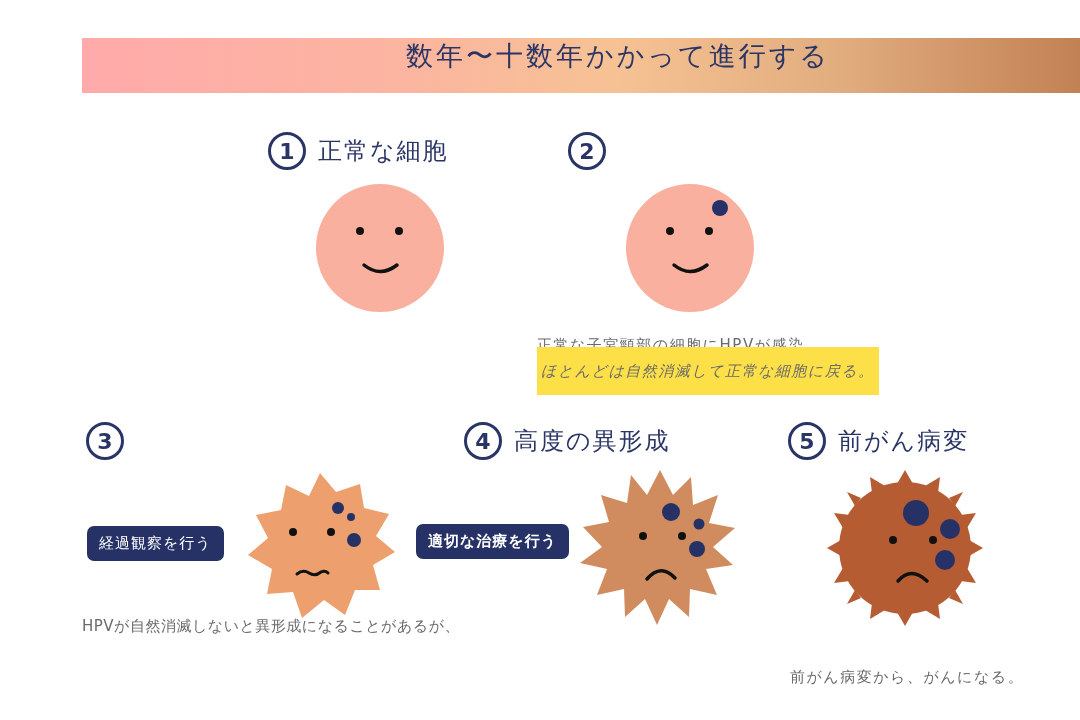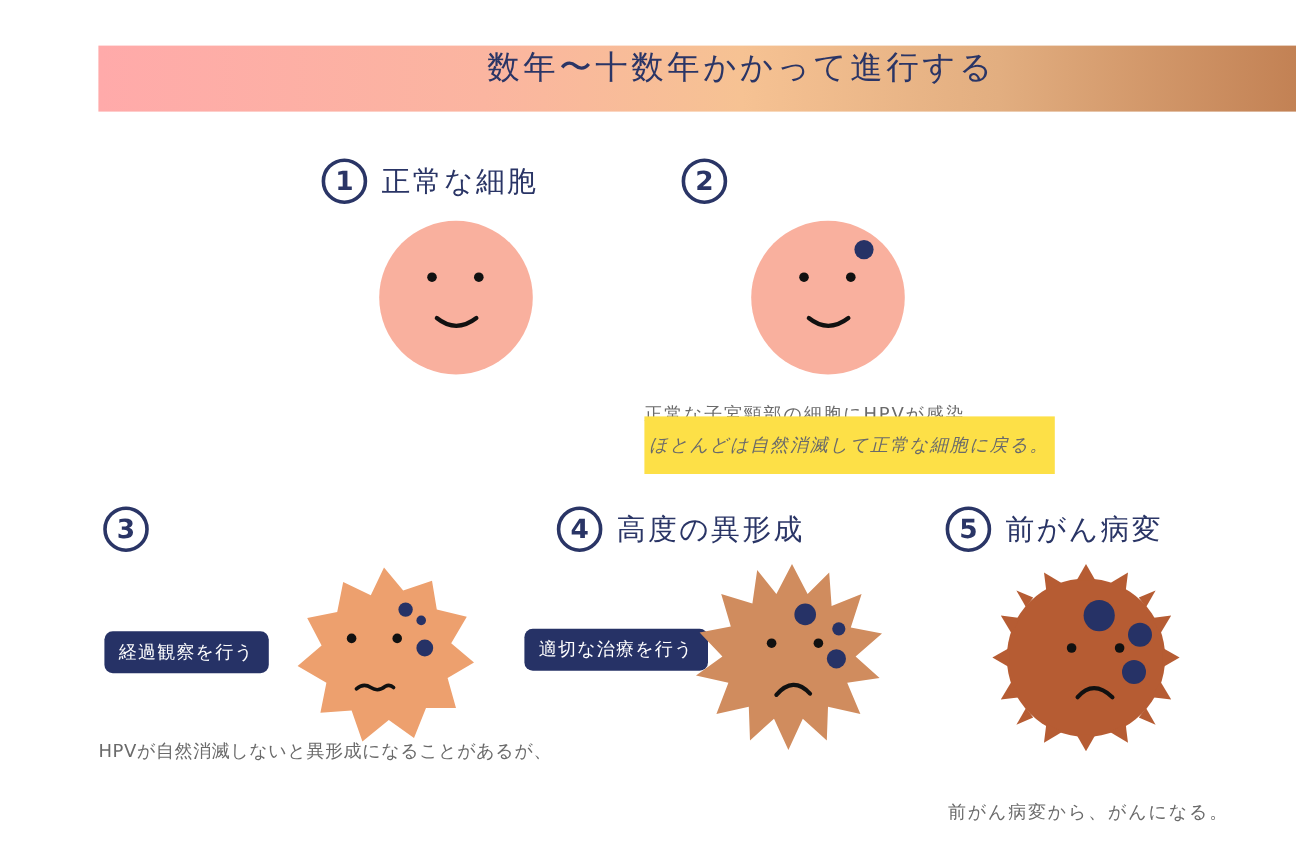--- a/index.html
+++ b/index.html
@@ -62,21 +62,21 @@
   <circle cx="114" cy="70" r="7" fill="#263266"></circle>
   <circle cx="53" cy="62" r="4" fill="#111"></circle>
   <circle cx="91" cy="62" r="4" fill="#111"></circle>
   <path d="M57 104 Q63 99 69 103 Q75 107 81 102 Q85 100 88 103" stroke="#111" stroke-width="3" fill="none" stroke-linecap="round"></path>
 </svg>
 
 <div class="heading" style="left:464px;top:422px;">
   <div class="num">4</div>
   <span class="label">高度の異形成</span>
 </div>
-<div class="pill" style="left:437px;top:524px;">適切な治療を行う</div>
+<div class="pill" style="left:416px;top:524px;font-weight:bold;">適切な治療を行う</div>
 <svg style="left:575px;top:465px;" width="165" height="165" viewBox="0 0 165 165">
   <polygon fill="#d08c5e" points="85,5 98,30 116,12 118,40 143,30 134,58 160,63 138,82 158,100 131,104 142,130 115,124 114,152 94,134 82,160 70,134 50,152 49,124 22,130 32,104 5,98 27,82 8,62 34,57 26,30 52,38 56,10 72,30"></polygon>
   <circle cx="96" cy="47" r="9" fill="#263266"></circle>
   <circle cx="124" cy="59" r="5.5" fill="#263266"></circle>
   <circle cx="122" cy="84" r="8" fill="#263266"></circle>
   <circle cx="68" cy="71" r="4" fill="#111"></circle>
   <circle cx="107" cy="71" r="4" fill="#111"></circle>
   <path d="M72 114 Q86 98 100 113" stroke="#111" stroke-width="3.5" fill="none" stroke-linecap="round"></path>
 </svg>
 

